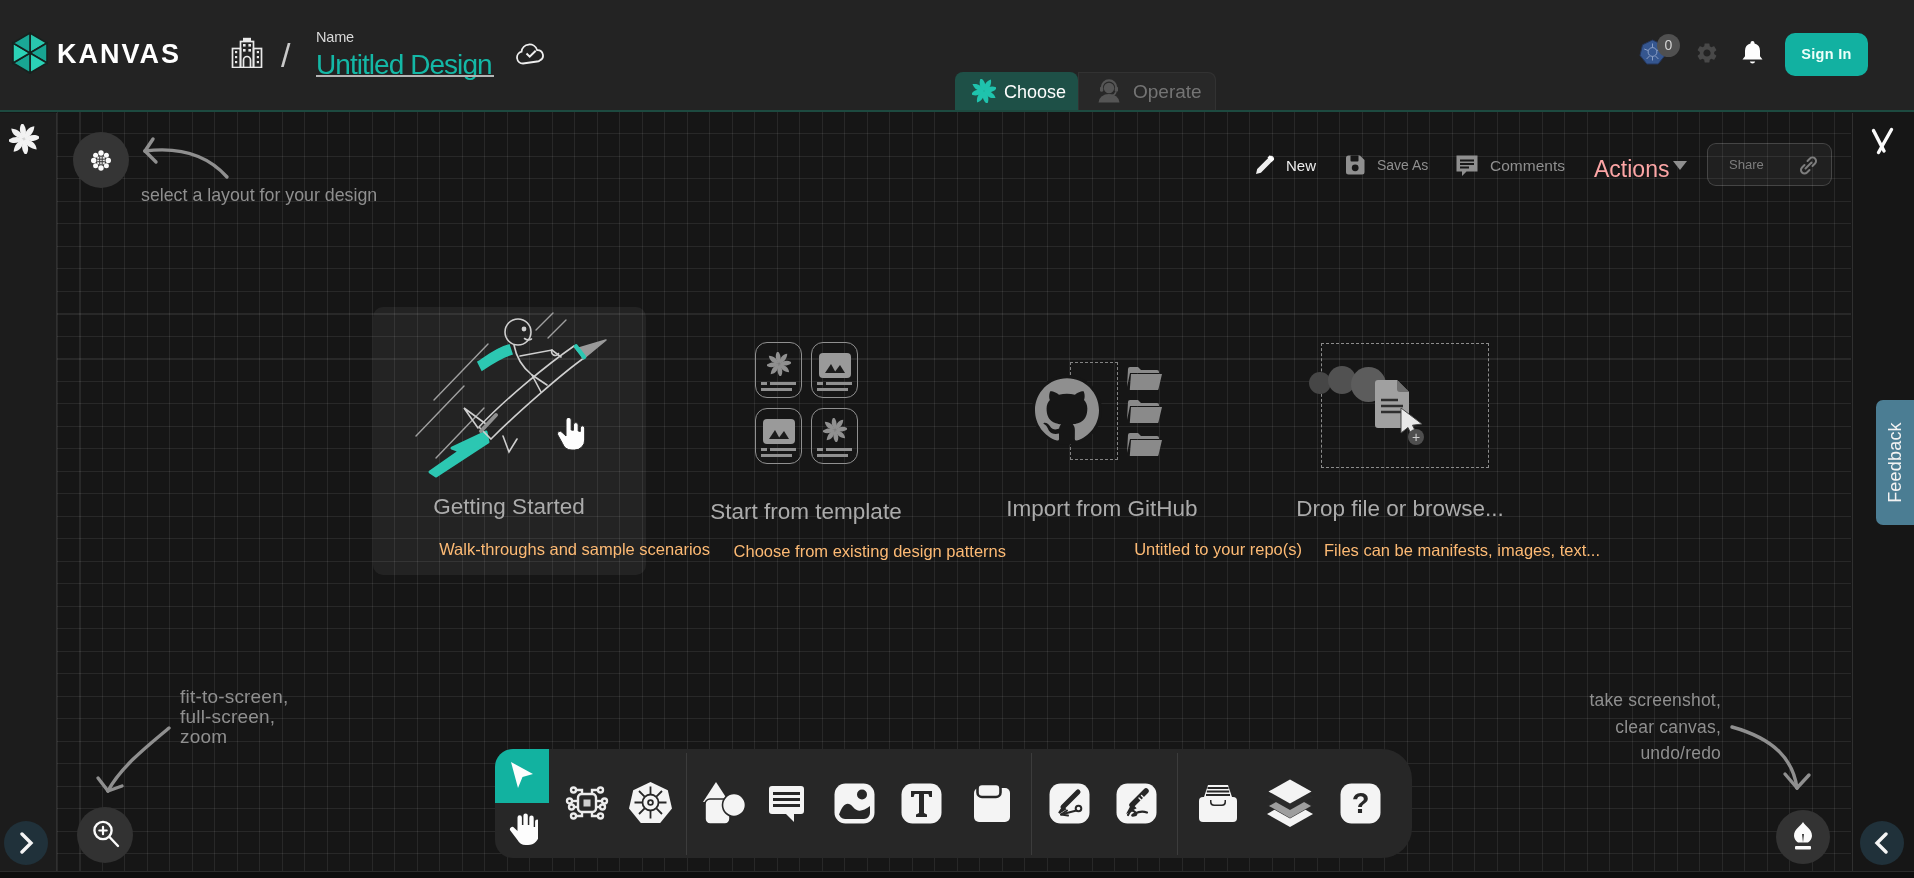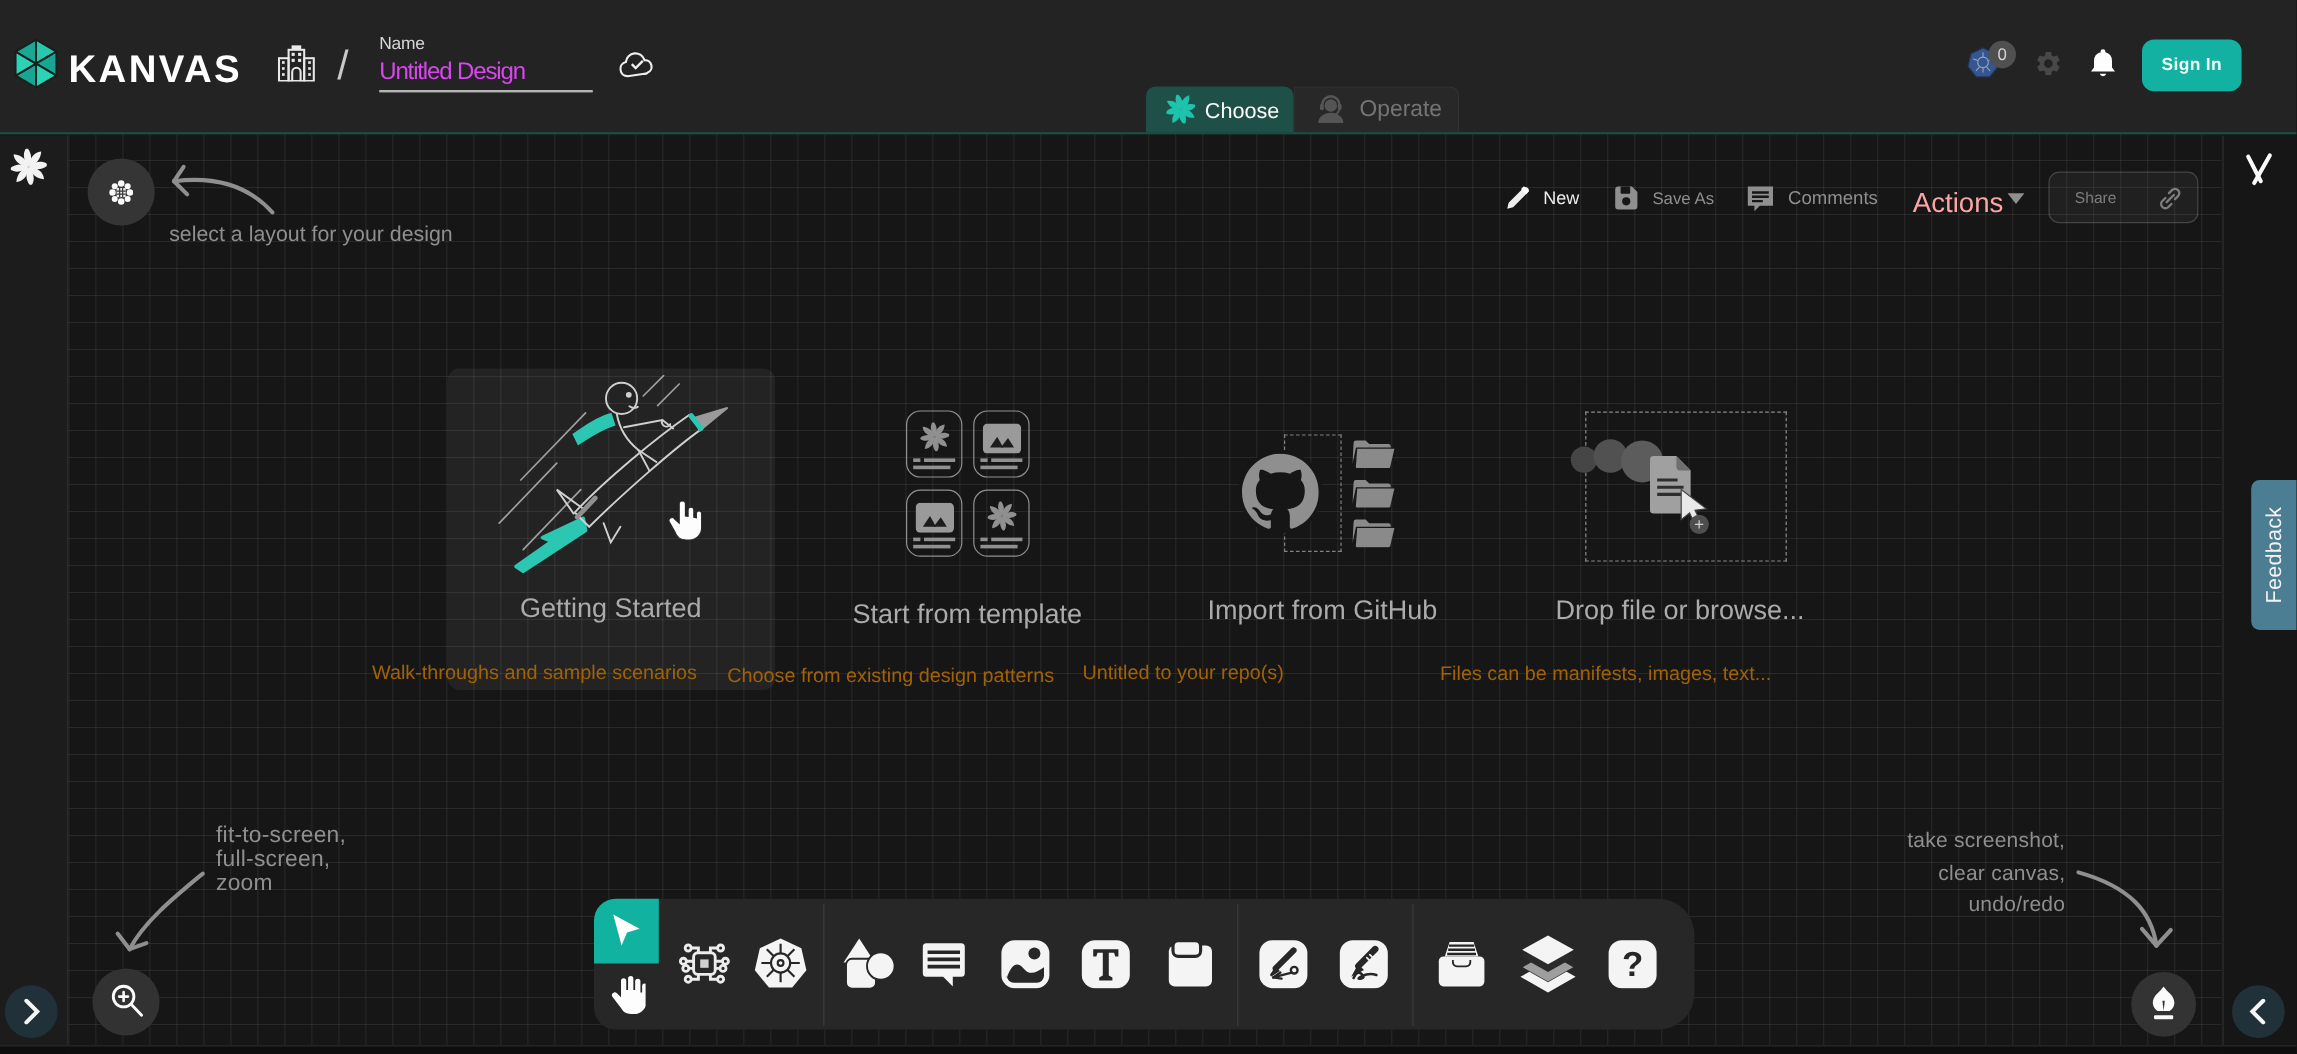--- a/index.html
+++ b/index.html
@@ -1,20 +1,20 @@
 <!DOCTYPE html>
 <html><head>
 <meta charset="utf-8">
 <style>
   html,body{margin:0;padding:0;background:#101010;}
   #app{position:relative;width:1914px;height:878px;background:#161616;overflow:hidden;
        font-family:"Liberation Sans",sans-serif;}
   .abs{position:absolute;}
   .h1{font-size:22.5px;color:#ababab;text-align:center;white-space:nowrap;}
-  .h2{font-size:16.5px;color:#a16207;text-align:left;white-space:nowrap;margin-top:12px;}
+  .h2{font-size:16.5px;color:#fdba74;text-align:right;white-space:nowrap;}
 </style>
 </head>
 <body>
 <div id="app">
 
   <div class="abs" style="left:57px;top:110.5px;width:1794px;height:760.5px;
     background-image:
       repeating-linear-gradient(to right, rgba(255,255,255,.08) 0 1px, transparent 1px 22.5px),
       repeating-linear-gradient(to bottom, rgba(255,255,255,.08) 0 1px, transparent 1px 22.5px);">
   </div>
@@ -29,21 +29,21 @@
   <svg class="abs" style="left:11px;top:32px;" width="38" height="42" viewBox="0 0 38 42">
     <g stroke="#16211e" stroke-width="1.6">
       <polygon points="19,21 19,1 36,11" fill="#29c7ae"></polygon>
       <polygon points="19,21 36,11 36,31" fill="#18a593"></polygon>
       <polygon points="19,21 36,31 19,41" fill="#2bd2b6"></polygon>
       <polygon points="19,21 19,41 2,31" fill="#18a593"></polygon>
       <polygon points="19,21 2,31 2,11" fill="#2bd2b6"></polygon>
       <polygon points="19,21 2,11 19,1" fill="#1aa896"></polygon>
     </g>
   </svg>
-  <div class="abs" style="left:57px;top:39px;font-size:32px;font-weight:bold;color:#fff;letter-spacing:2px;text-align:right;">KANVAS</div>
+  <div class="abs" style="left:57px;top:39px;font-size:27px;font-weight:bold;color:#fff;letter-spacing:2px;text-align:right;">KANVAS</div>
 
   <svg class="abs" style="left:231px;top:37px;" width="32" height="31" viewBox="0 0 32 31" fill="none" stroke="#e9e9e9" stroke-width="1.7">
     <rect x="9.5" y="4.5" width="13" height="26"></rect>
     <rect x="12" y="0.8" width="8" height="3.7" fill="#e9e9e9" stroke="none"></rect>
     <rect x="1.5" y="11.5" width="8" height="19"></rect>
     <rect x="22.5" y="11.5" width="8" height="19"></rect>
     <g stroke="none" fill="#e9e9e9">
       <rect x="12" y="7" width="2.6" height="2.6"></rect>
         <rect x="17.4" y="7" width="2.6" height="2.6"></rect>
       <rect x="12" y="12" width="2.6" height="2.6"></rect>
@@ -54,21 +54,21 @@
       <rect x="25.8" y="14" width="2.2" height="2.2"></rect>
         <rect x="25.8" y="19" width="2.2" height="2.2"></rect>
         <rect x="25.8" y="24" width="2.2" height="2.2"></rect>
     </g>
     <path d="M12.5 31 v-8 a3.5 3.5 0 0 1 7 0 v8" fill="none"></path>
   </svg>
 
   <div class="abs" style="left:281px;top:36px;font-size:34px;font-weight:300;color:#c9c9c9;">/</div>
 
   <div class="abs" style="left:316px;top:29px;font-size:14.5px;color:#d8d8d8;letter-spacing:-0.2px;">Name</div>
-  <div class="abs" style="left:316px;top:49px;font-size:20px;color:#d946ef;letter-spacing:-0.95px;">Untitled Design</div>
+  <div class="abs" style="left:316px;top:49px;font-size:28px;color:#14b8a6;letter-spacing:-0.95px;">Untitled Design</div>
   <div class="abs" style="left:316px;top:75px;width:178px;height:1.5px;background:#b5b5b5;"></div>
 
   <svg class="abs" style="left:516px;top:42px;" width="31" height="23" viewBox="0 0 31 23" fill="none" stroke="#efefef" stroke-width="1.8">
     <path d="M7 21.5 a6 6 0 0 1 -1.5 -11.8 a8 8 0 0 1 15.6 -1.6 a5.5 5.5 0 0 1 2.4 10.6 q-1 .8 -2.5 .8 z"></path>
     <path d="M10.5 11.5 l3.2 3.2 l6-6" stroke-width="2"></path>
   </svg>
 
   <div class="abs" style="left:955px;top:72px;width:123px;height:38px;background:#1e5047;border-radius:8px 8px 0 0;"></div>
   <div class="abs" style="left:1078px;top:72px;width:138px;height:38px;background:#282828;border:1px solid rgba(255,255,255,.05);border-bottom:none;box-sizing:border-box;border-radius:0 8px 0 0;"></div>
   <svg class="abs" style="left:972px;top:79px;" width="24" height="24" viewBox="-13 -13 26 26">

